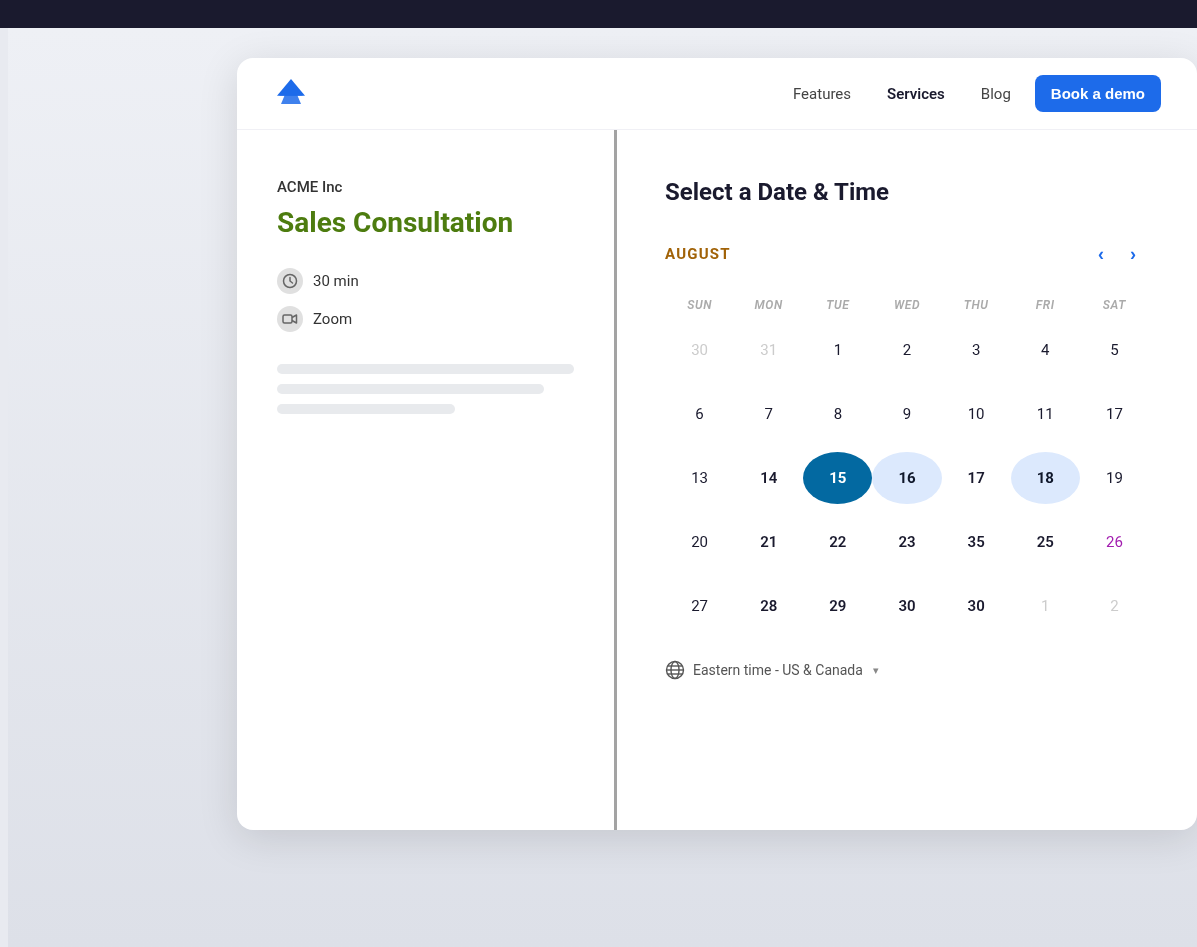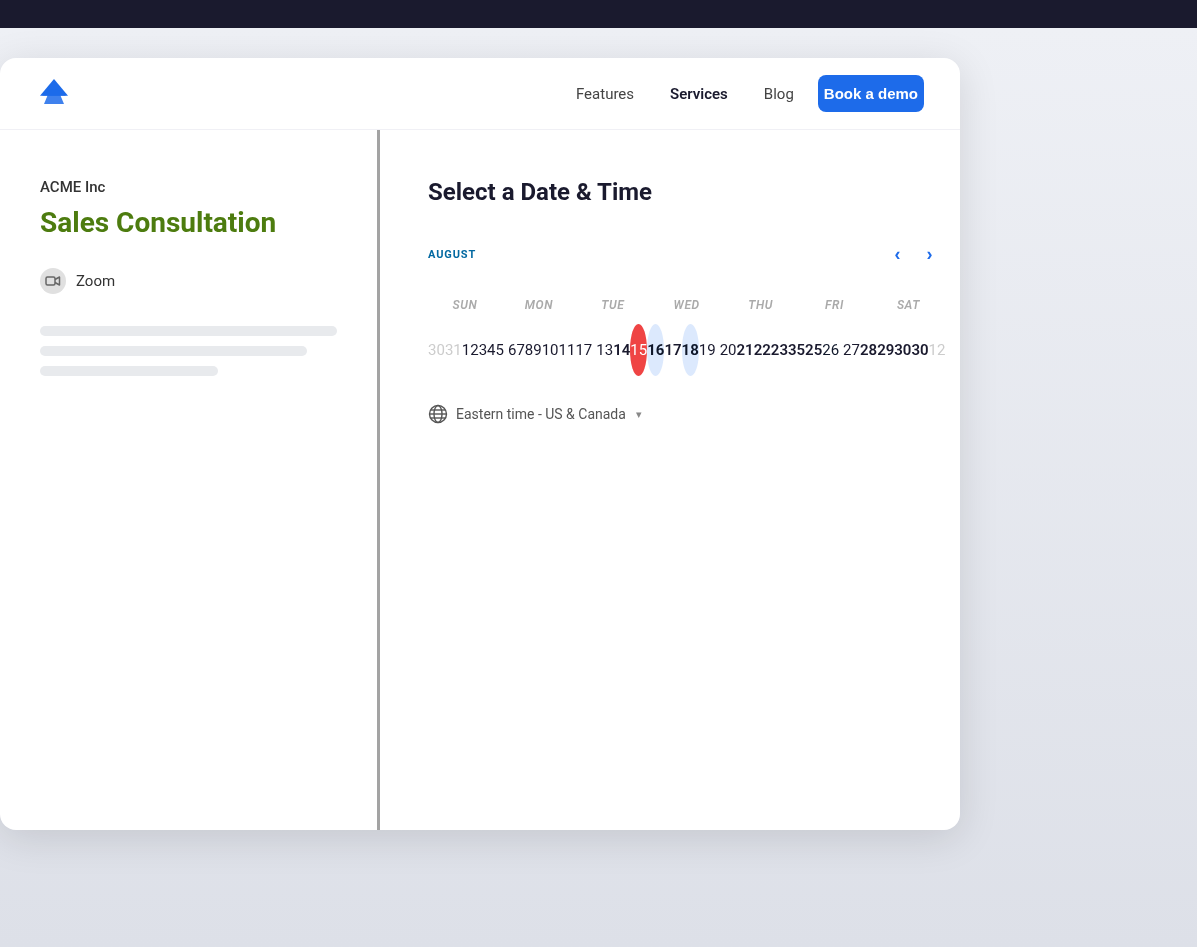--- a/index.html
+++ b/index.html
@@ -12,23 +12,24 @@
     }
     .top-bar {
       height: 28px;
       background: #1a1a2e;
       width: 100%;
     }
     .page-wrapper {
       flex: 1;
       display: flex;
       align-items: flex-start;
-      justify-content: flex-start;
+      justify-content: flex-end;
       padding: 30px 0 60px;
       background: linear-gradient(180deg, #eef0f5 0%, #dde0e8 100%);
+      margin-left: 8px;
     }
     .card {
       background: #ffffff;
       border-radius: 16px;
       box-shadow: 0 8px 40px rgba(0,0,0,0.12);
       width: 960px;
       overflow: hidden;
     }
     
     .navbar {
@@ -62,21 +63,21 @@
     }
     .nav-link.active {
       font-weight: 600;
       color: #1a1a2e;
     }
     .btn-book {
       background: #1d6bea;
       color: #fff;
       border: none;
       border-radius: 8px;
-      padding: 10px 6px;
+      padding: 10px 16px;
       font-size: 15px;
       font-weight: 600;
       cursor: pointer;
     }
     
     .card-body {
       display: flex;
       min-height: 700px;
     }
     
@@ -147,23 +148,23 @@
       font-weight: 700;
       color: #1a1a2e;
       margin-bottom: 32px;
     }
     .calendar-header {
       display: flex;
       align-items: center;
       margin-bottom: 24px;
     }
     .month-label {
-      font-size: 11px;
-      font-weight: 700;
-      color: #0369a1;
+      font-size: 15px;
+      font-weight: 700;
+      color: #a16207;
       letter-spacing: 0.08em;
       flex: 1;
     }
     .nav-btn {
       width: 32px;
       height: 32px;
       border: none;
       background: none;
       cursor: pointer;
       display: flex;
@@ -186,54 +187,54 @@
       text-align: center;
       font-size: 12px;
       font-weight: 600;
       color: #aaa;
       letter-spacing: 0.05em;
       padding: 4px 0;
       font-style: italic;
     }
     .calendar-weeks {
       display: flex;
-      flex-direction: row;
-      gap: 4px;
+      flex-direction: column;
+      gap: 12px;
     }
     .calendar-week {
       display: grid;
       grid-template-columns: repeat(7, 1fr);
     }
     .cal-day {
       display: flex;
       align-items: center;
       justify-content: center;
       height: 52px;
       font-size: 15px;
       color: #1a1a2e;
       cursor: default;
       border-radius: 50%;
       position: relative;
     }
     .cal-day.other-month { color: #ccc; cursor: default; }
-    .cal-day.disabled { color: #0f172a; cursor: default; }
+    .cal-day.disabled { color: #a21caf; cursor: default; }
     .cal-day.available {
       cursor: pointer;
       font-weight: 600;
     }
     .cal-day.selected {
       background: #dce9fd;
       color: #0f172a;
       font-weight: 700;
       border-radius: 50%;
     }
     .cal-day.today {
-      background: #ef4444;
+      background: #0369a1;
       color: #fff;
-      font-weight: 400;
+      font-weight: 700;
       border-radius: 50%;
     }
     .timezone-row {
       display: flex;
       align-items: center;
       gap: 8px;
       margin-top: 28px;
       font-size: 14px;
       color: #555;
       cursor: pointer;
@@ -271,20 +272,29 @@
 
     <div class="card-body">
 
       <div class="left-panel">
         <div class="company-name">ACME Inc</div>
         <div class="event-title">Sales Consultation</div>
         <div class="event-meta">
           <div class="meta-item">
             <div class="meta-icon">
               <svg width="16" height="16" viewBox="0 0 16 16" fill="none">
+                <circle cx="8" cy="8" r="6.5" stroke="#666" stroke-width="1.5"></circle>
+                <path d="M8 4.5V8L10.5 10" stroke="#666" stroke-width="1.5" stroke-linecap="round"></path>
+              </svg>
+            </div>
+            <span>30 min</span>
+          </div>
+          <div class="meta-item">
+            <div class="meta-icon">
+              <svg width="16" height="16" viewBox="0 0 16 16" fill="none">
                 <rect x="1" y="4" width="9" height="8" rx="1.5" stroke="#666" stroke-width="1.5"></rect>
                 <path d="M10 6.5L14.5 4V12L10 9.5" stroke="#666" stroke-width="1.5" stroke-linejoin="round"></path>
               </svg>
             </div>
             <span>Zoom</span>
           </div>
         </div>
         <div class="skeleton-lines">
           <div class="skeleton-line w-full"></div>
           <div class="skeleton-line w-90"></div>

